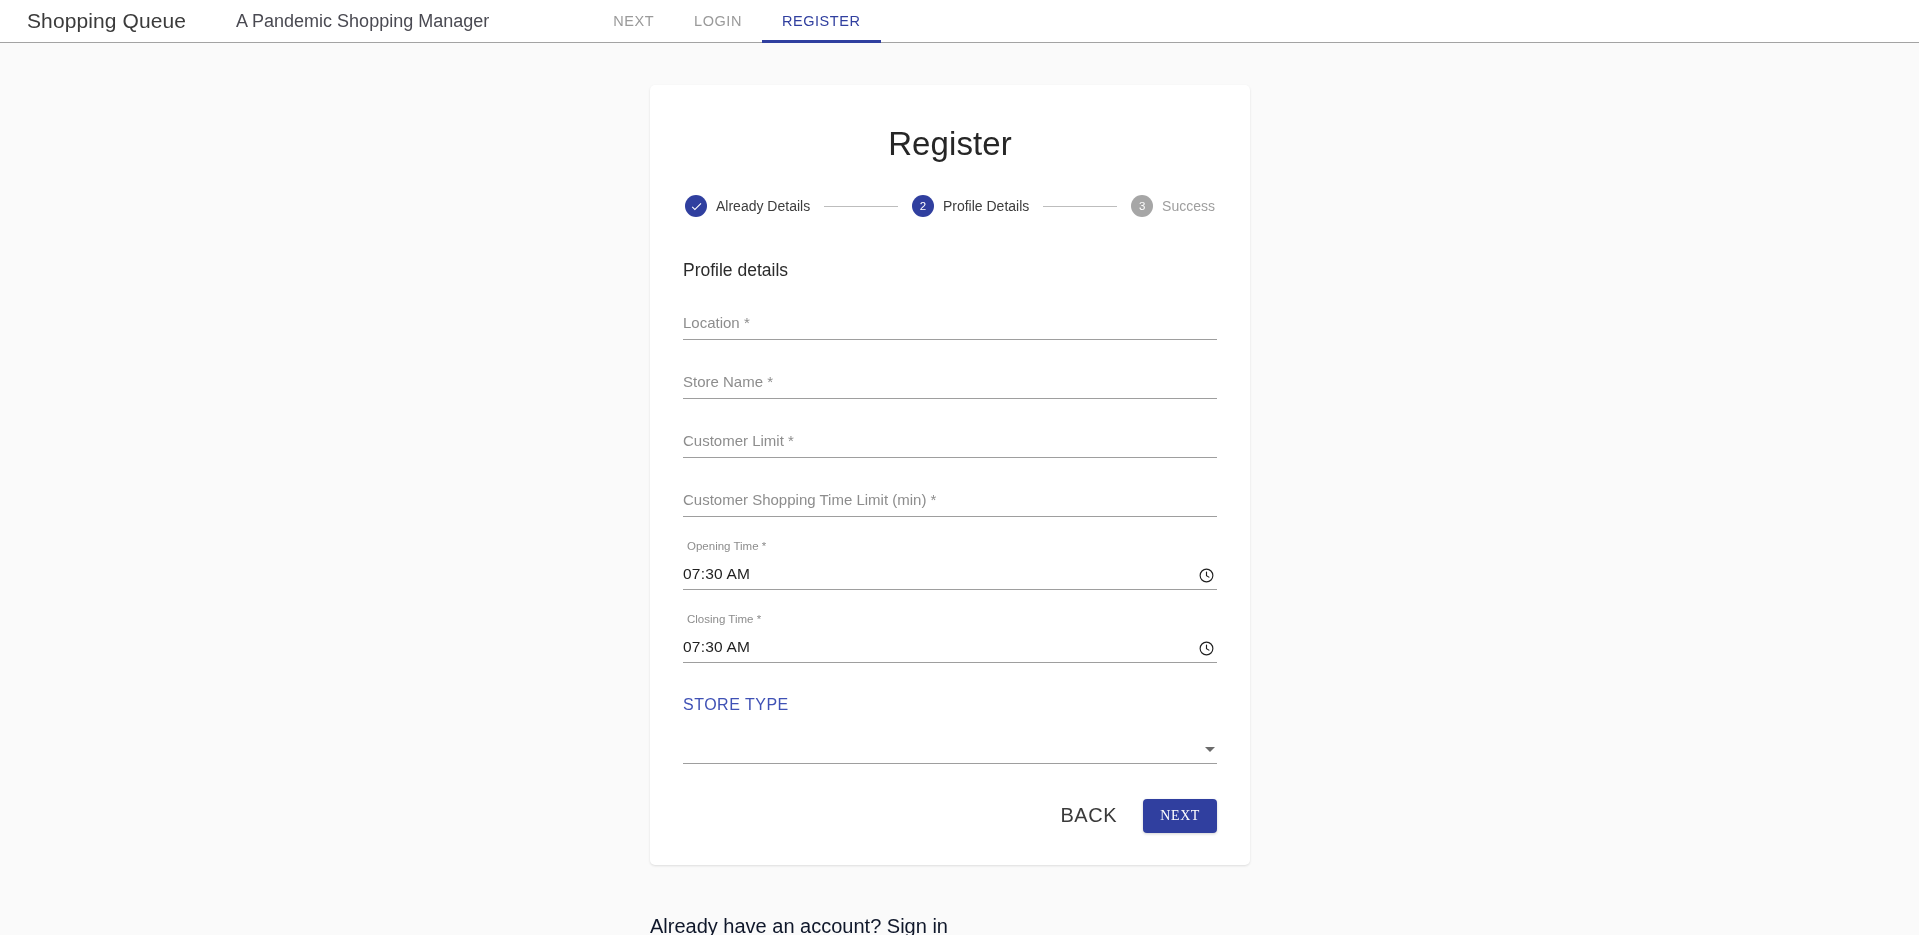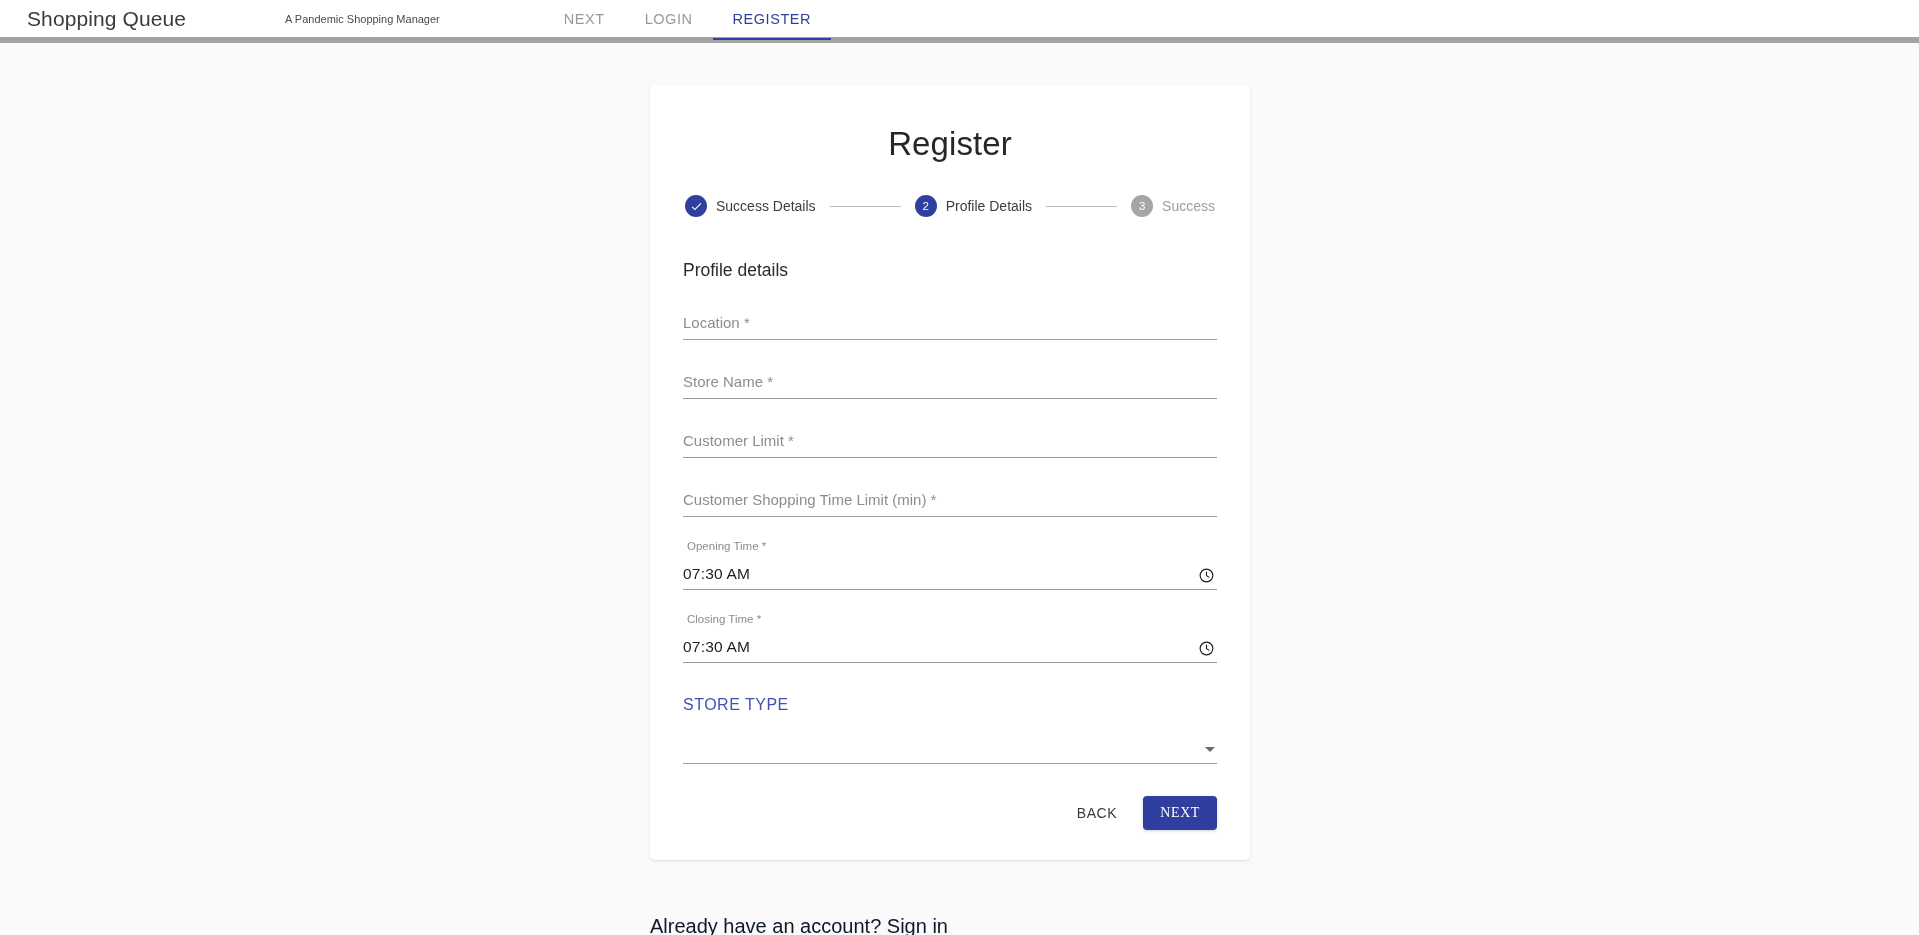--- a/index.html
+++ b/index.html
@@ -11,34 +11,34 @@
     overflow: hidden;
   }
 
   
   .appbar {
     position: relative;
     height: 43px;
     background: #ffffff;
     display: flex;
     align-items: center;
-    border-bottom: 6px solid #a3a3a3;
+    border-bottom: 1px solid #a3a3a3;
     box-shadow: 0 1px 2px rgba(0,0,0,0.045);
   }
   .brand {
     font-size: 21px;
     color: #3b3b3b;
     margin-left: 27px;
     letter-spacing: .1px;
     white-space: nowrap;
   }
   .subtitle {
-    font-size: 11px;
+    font-size: 18px;
     color: #4a4a52;
-    margin-left: 99px;
+    margin-left: 50px;
     white-space: nowrap;
   }
   .navlinks {
     display: flex;
     align-items: stretch;
     margin-left: 104px;
     height: 43px;
   }
   .navlink {
     display: flex;
@@ -205,21 +205,21 @@
     display: flex;
     justify-content: flex-end;
     align-items: center;
     gap: 12px;
     margin-top: 32px;
   }
   .btn-text {
     background: none;
     border: none;
     font-family: inherit;
-    font-size: 14px;
+    font-size: 20px;
     letter-spacing: .6px;
     color: #3a3a3a;
     padding: 8px 14px;
     cursor: pointer;
     border-radius: 4px;
   }
   .btn-primary {
     background: #303f9f;
     border: none;
     font-family: Liberation Serif, serif;
@@ -264,21 +264,21 @@
     <h1 class="card-title">Register</h1>
 
     <div class="stepper">
 
       <div class="step">
         <span class="step-circle done">
           <svg width="13" height="13" viewBox="0 0 24 24" aria-hidden="true">
             <path d="M9 16.2 4.8 12l-1.4 1.4L9 19 21 7l-1.4-1.4z" fill="#ffffff"></path>
           </svg>
         </span>
-        <span class="step-label">Success Details</span>
+        <span class="step-label">Already Details</span>
       </div>
 
       <div class="step-line"></div>
 
       <div class="step">
         <span class="step-circle active">2</span>
         <span class="step-label">Profile Details</span>
       </div>
 
       <div class="step-line"></div>

